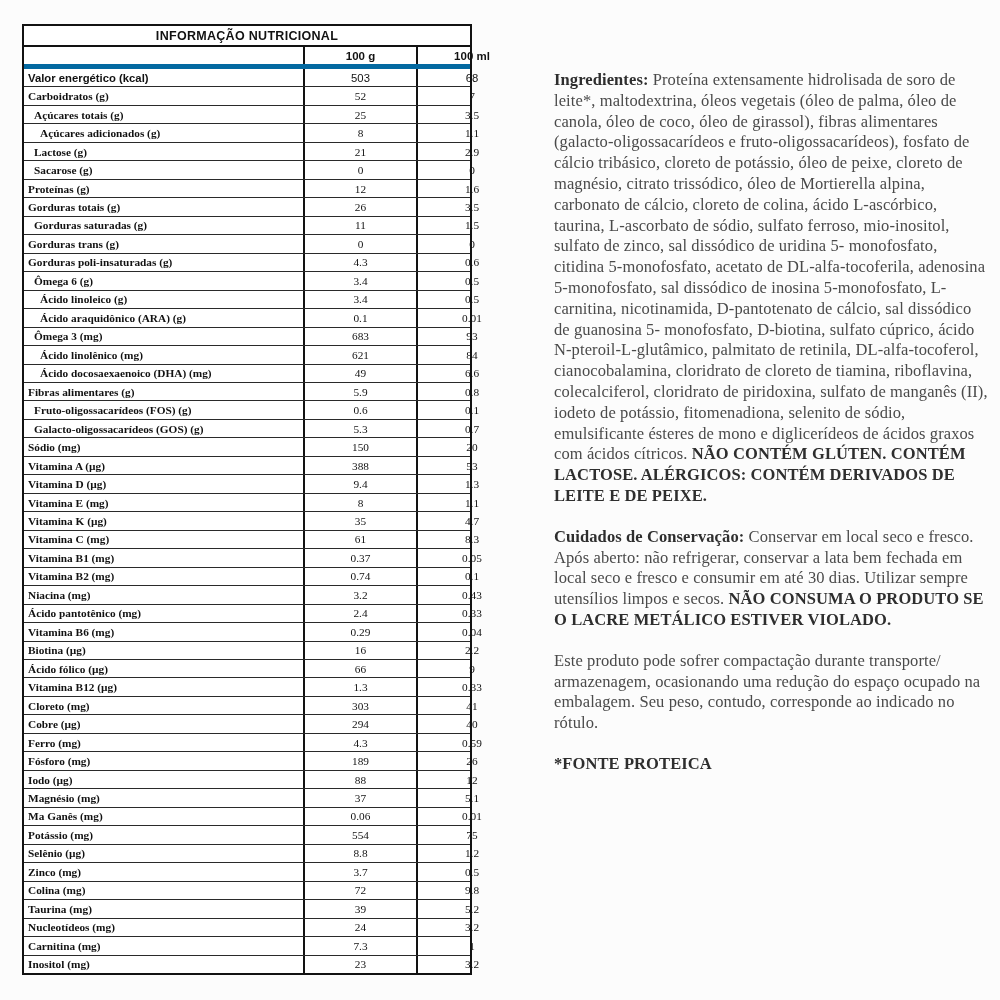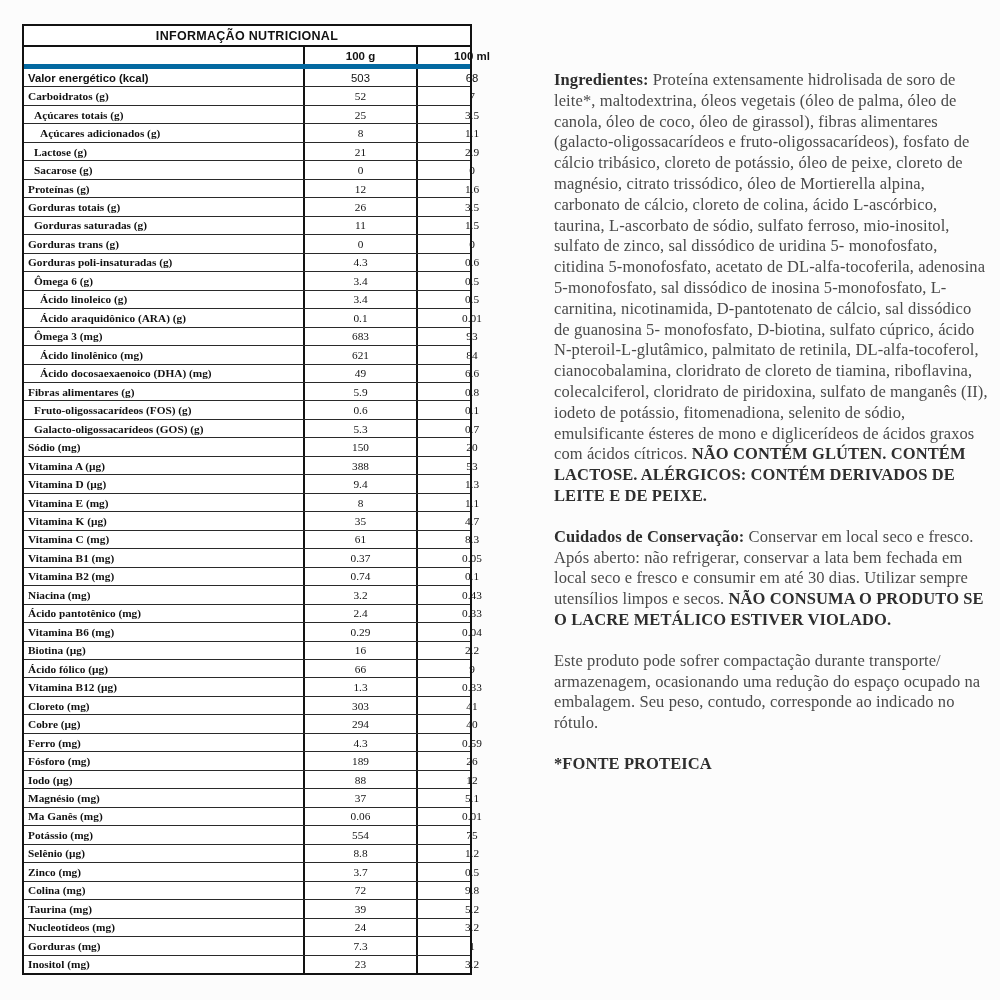--- a/index.html
+++ b/index.html
@@ -305,21 +305,21 @@
         <div class="tcell lbl ind0">Taurina (mg)</div>
         <div class="tcell val">39</div>
         <div class="tcell val">5.2</div>
       </div>
       <div class="trow">
         <div class="tcell lbl ind0">Nucleotídeos (mg)</div>
         <div class="tcell val">24</div>
         <div class="tcell val">3.2</div>
       </div>
       <div class="trow">
-        <div class="tcell lbl ind0">Gorduras (mg)</div>
+        <div class="tcell lbl ind0">Carnitina (mg)</div>
         <div class="tcell val">7.3</div>
         <div class="tcell val">1</div>
       </div>
       <div class="trow">
         <div class="tcell lbl ind0">Inositol (mg)</div>
         <div class="tcell val">23</div>
         <div class="tcell val">3.2</div>
       </div>
     </div>
 </div>

